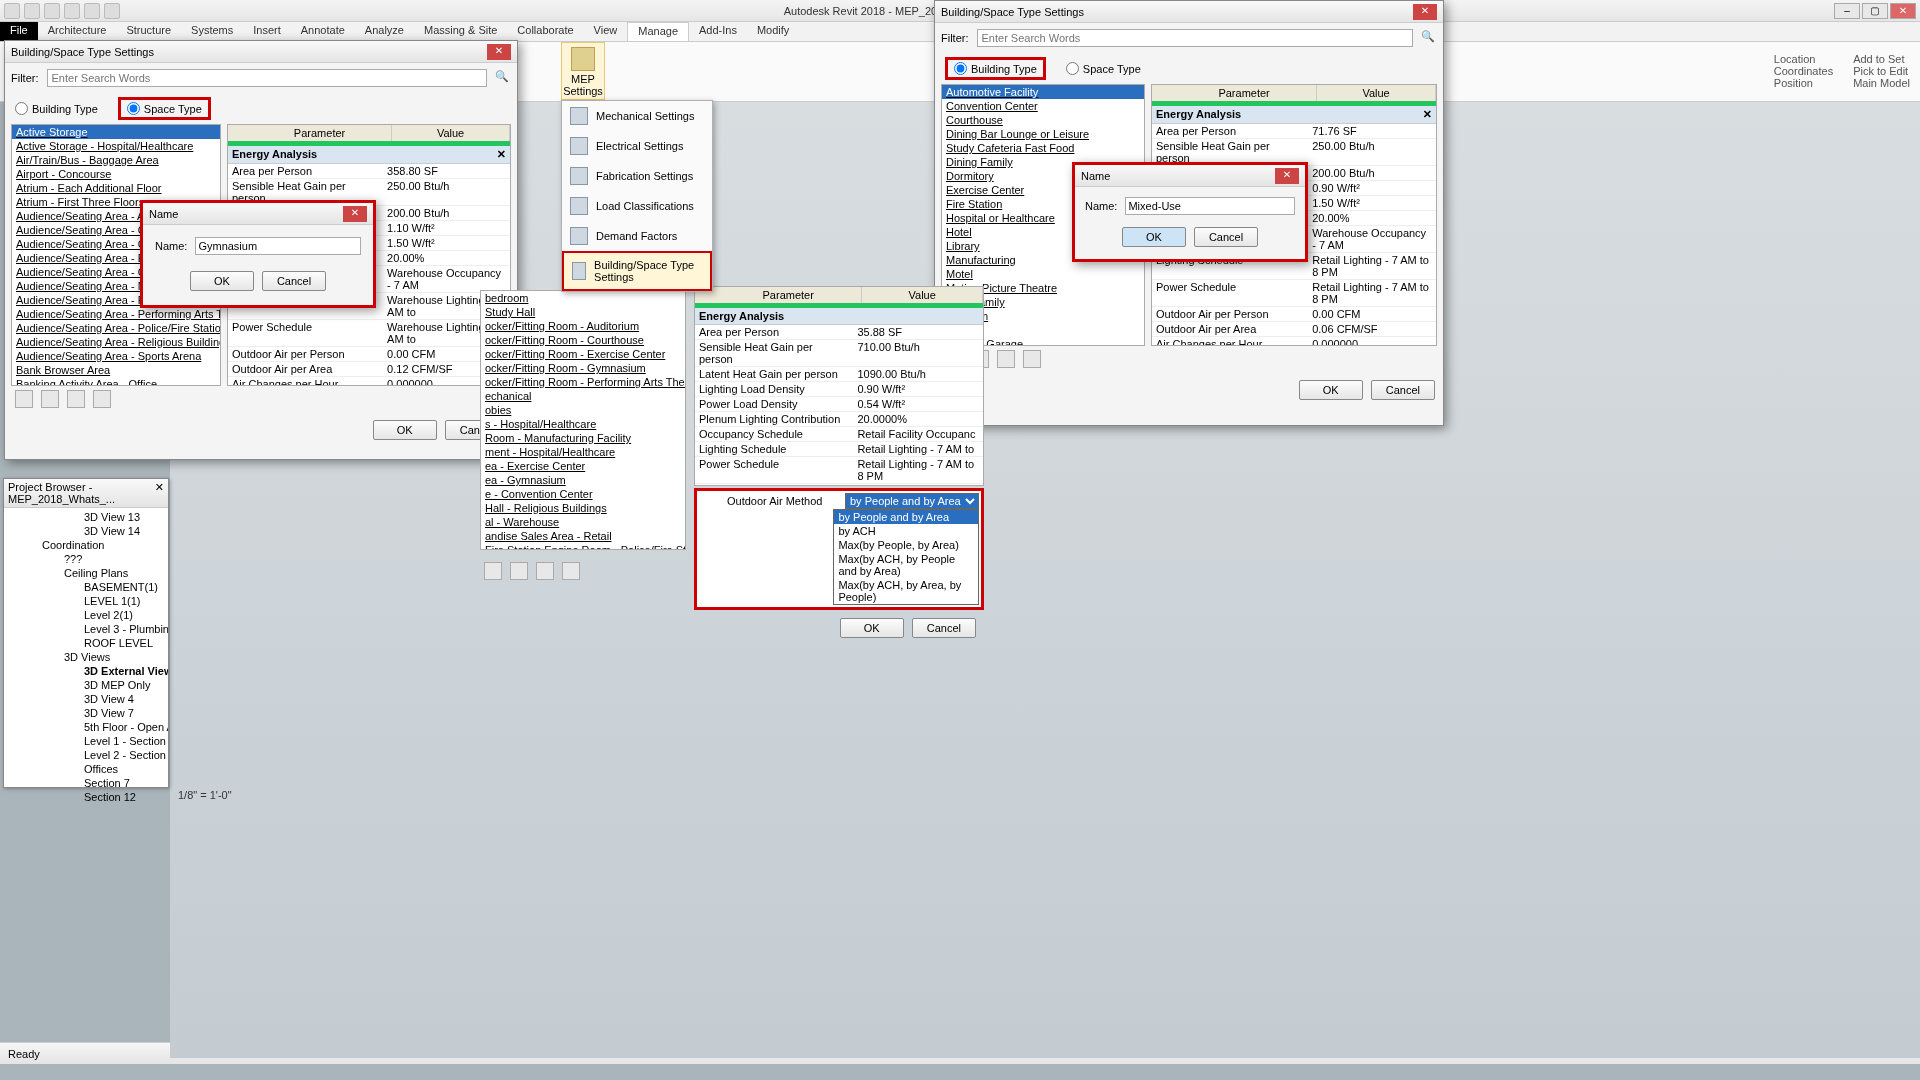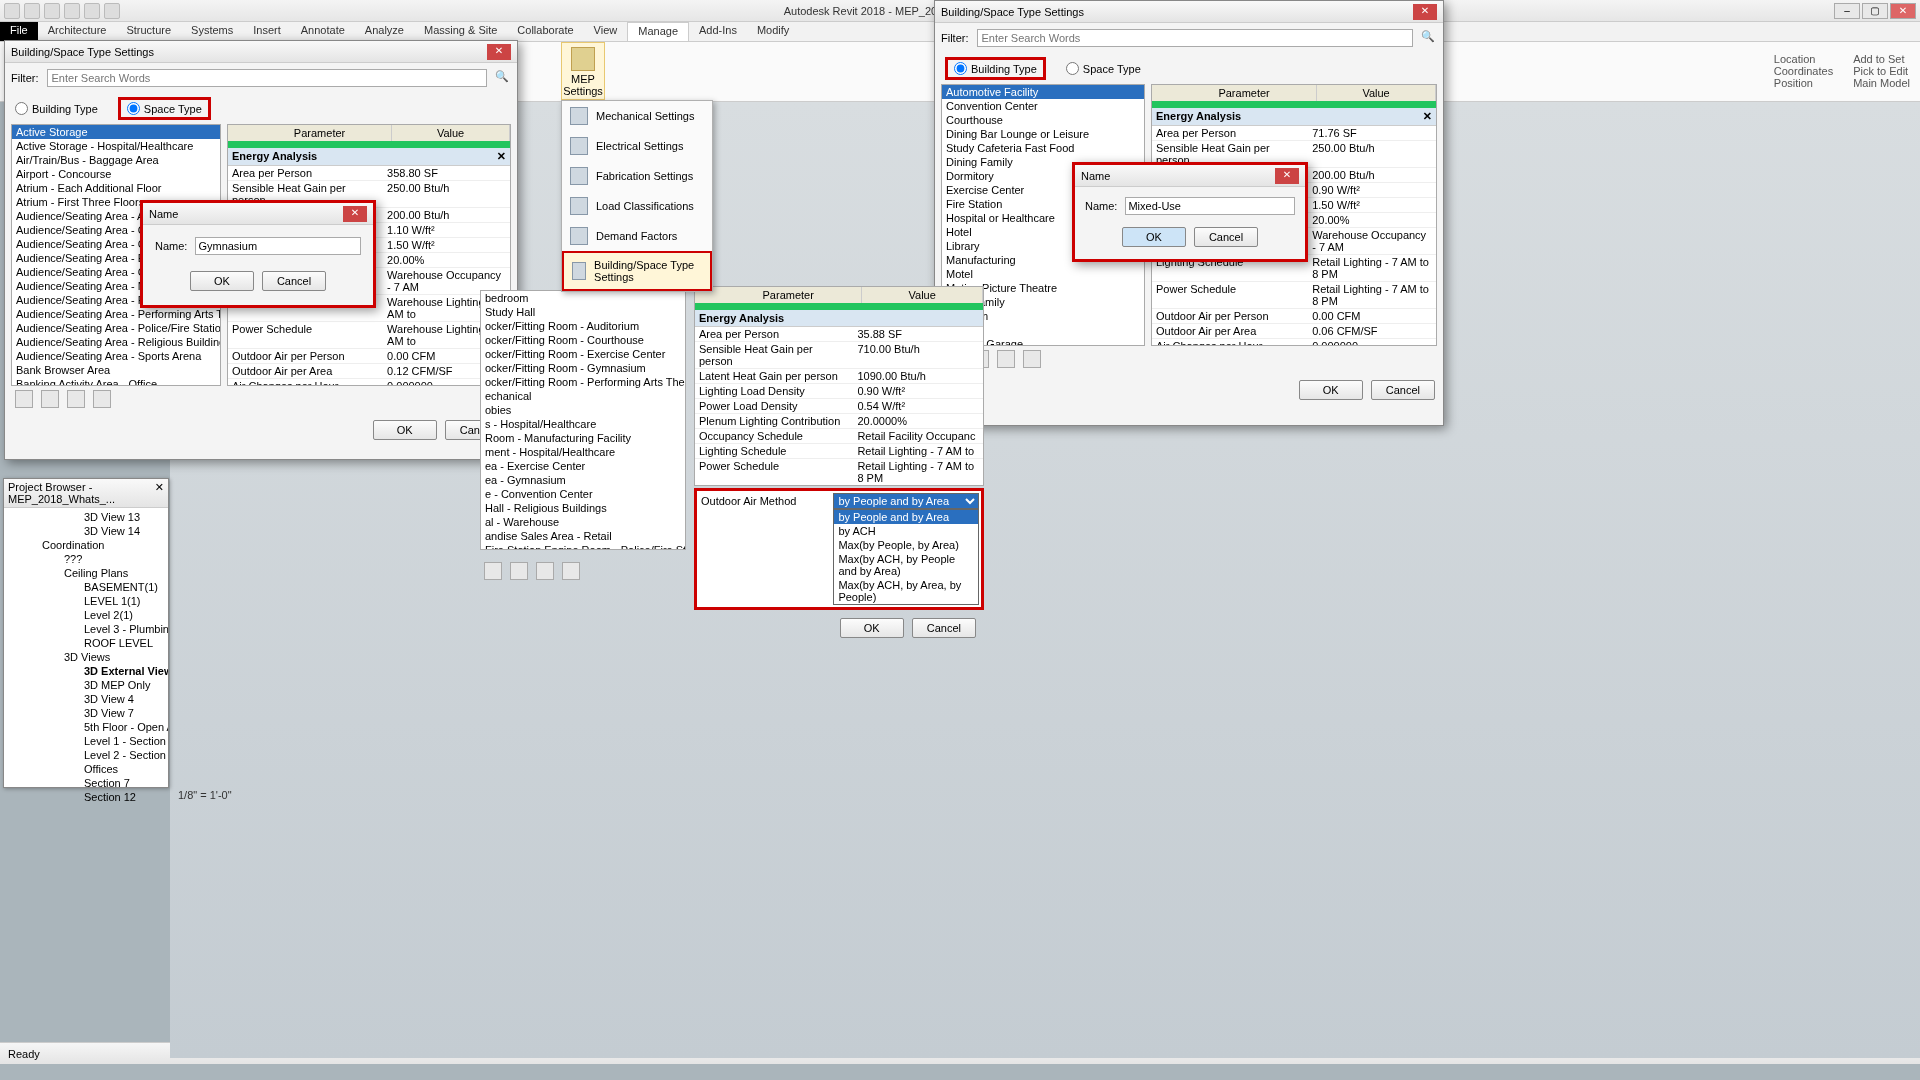--- a/index.html
+++ b/index.html
@@ -27,25 +27,25 @@
 .highlight { border: 3px solid #cc0000 !important; }
 .dlg { position: absolute; background: #f4f4f4; border: 1px solid #888; box-shadow: 3px 3px 10px rgba(0,0,0,0.4); }
 .dlg .hdr { height: 22px; background: linear-gradient(#f9f9f9, #e4e4e4); padding: 2px 6px; display: flex; justify-content: space-between; align-items: center; border-bottom: 1px solid #ccc; }
 .dlg .hdr .x { width: 24px; height: 16px; background: #c44; color: #fff; text-align: center; line-height: 14px; font-size: 10px; }
 .filter-row { padding: 6px; display: flex; align-items: center; gap: 8px; }
 .filter-row input { flex: 1; border: 1px solid #aaa; padding: 2px 4px; background: #fff; }
 .filter-row .mag { width: 16px; height: 16px; }
 .radio-row { padding: 4px 10px; display: flex; gap: 20px; }
 .radio-row label { display: flex; align-items: center; gap: 4px; }
 .radio-row .boxed { border: 3px solid #cc0000; padding: 2px 6px; }
-.listbox { background: #fff; border: 1px solid #aaa; overflow-y: scroll; }
+.listbox { background: #fff; border: 1px solid #aaa; overflow-y: scroll; text-decoration: underline; }
 .listbox .row { padding: 1px 4px; white-space: nowrap; cursor: default; }
 .listbox .row.sel { background: #2a6fbf; color: #fff; }
 .param-table { background: #fff; border: 1px solid #aaa; }
-.param-table .th { display: flex; background: #ece9d8; border-bottom: 7px solid #22c55e; padding-left: 20px; }
+.param-table .th { display: flex; background: #ece9d8; border-bottom: 5px solid #22c55e; padding-left: 20px; }
 .param-table .th div { padding: 2px 4px; border-right: 1px solid #ccc; text-align: center; }
 .param-table .cat { background: #d9e6f2; padding: 2px 4px; font-weight: bold; border-bottom: 1px solid #ccc; display: flex; justify-content: space-between; }
 .param-table .pr { display: flex; border-bottom: 1px solid #eee; }
 .param-table .pr div { padding: 1px 4px; }
 .btnrow { display: flex; gap: 8px; justify-content: flex-end; padding: 8px; }
 .btn { min-width: 64px; padding: 3px 14px; background: linear-gradient(#fcfcfc,#e6e6e6); border: 1px solid #888; border-radius: 2px; text-align: center; cursor: default; }
 .smallbtns { display: flex; gap: 8px; padding: 4px; }
 .smallbtns span { width: 18px; height: 18px; background: #e8e8e8; border: 1px solid #aaa; }
 .projbrowser { position: absolute; left: 3px; top: 478px; width: 166px; height: 310px; background: #fff; border: 1px solid #888; box-shadow: 1px 1px 4px rgba(0,0,0,0.3); z-index: 30; }
 .projbrowser .hdr2 { background: linear-gradient(#f9f9f9,#e4e4e4); padding: 2px 4px; display: flex; justify-content: space-between; font-size: 10px; border-bottom: 1px solid #ccc; }
@@ -350,21 +350,21 @@
           <div style="width:55%">Power Schedule</div>
           <div style="flex:1">Retail Lighting - 7 AM to 8 PM</div>
         </div>
         <div class="pr">
           <div style="width:55%">Outdoor Air per Person</div>
           <div style="flex:1">20.00 CFM</div>
         </div>
       </div>
   </div>
   <div class="highlight" style="margin-top:2px; padding:2px; background:#fff;">
-    <div style="display:flex;">
+    <div style="display:flex;margin-left:26px;">
         <div style="width:48%; padding:2px;">Outdoor Air Method</div>
       <select style="flex:1; background:#2a6fbf; color:#fff; border:1px solid #666;"><option>by People and by Area</option></select>
     </div>
     <div class="dropdown" id="oam-dd" style="position:relative; left:48%; width:52%;">
         <div class="opt sel">by People and by Area</div>
         <div class="opt">by ACH</div>
         <div class="opt">Max(by People, by Area)</div>
         <div class="opt">Max(by ACH, by People and by Area)</div>
         <div class="opt">Max(by ACH, by Area, by People)</div>
       </div>

